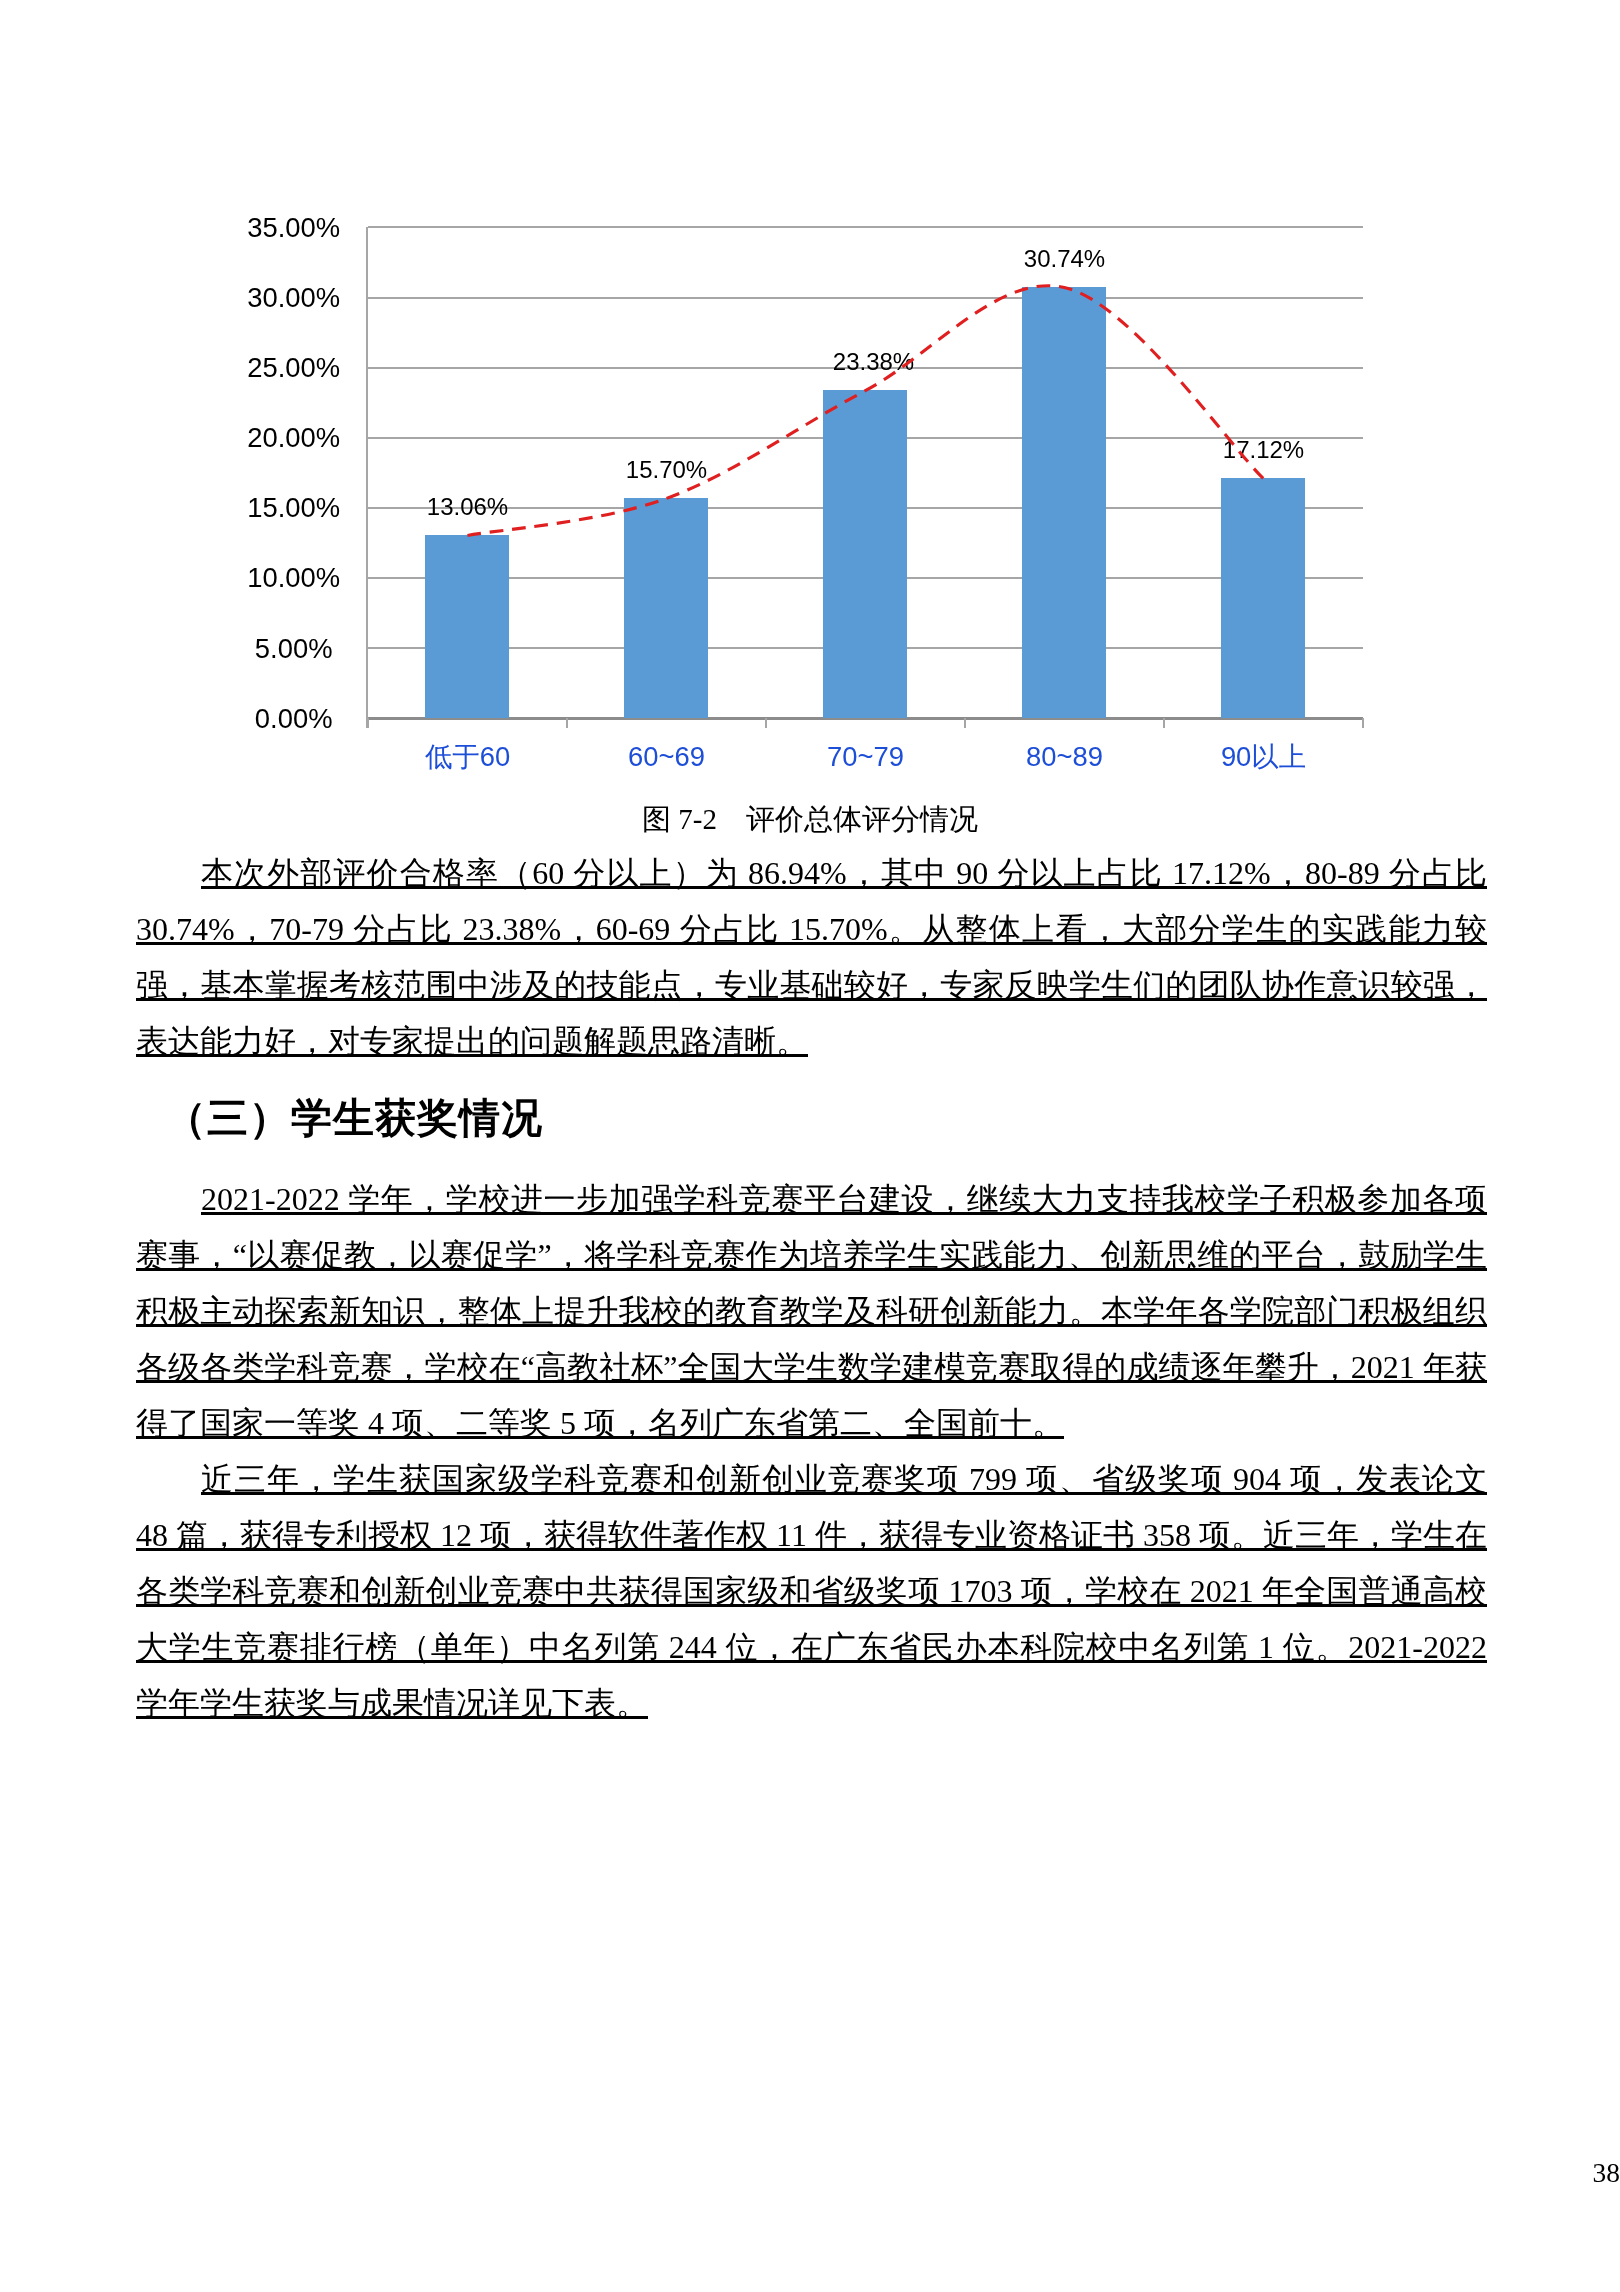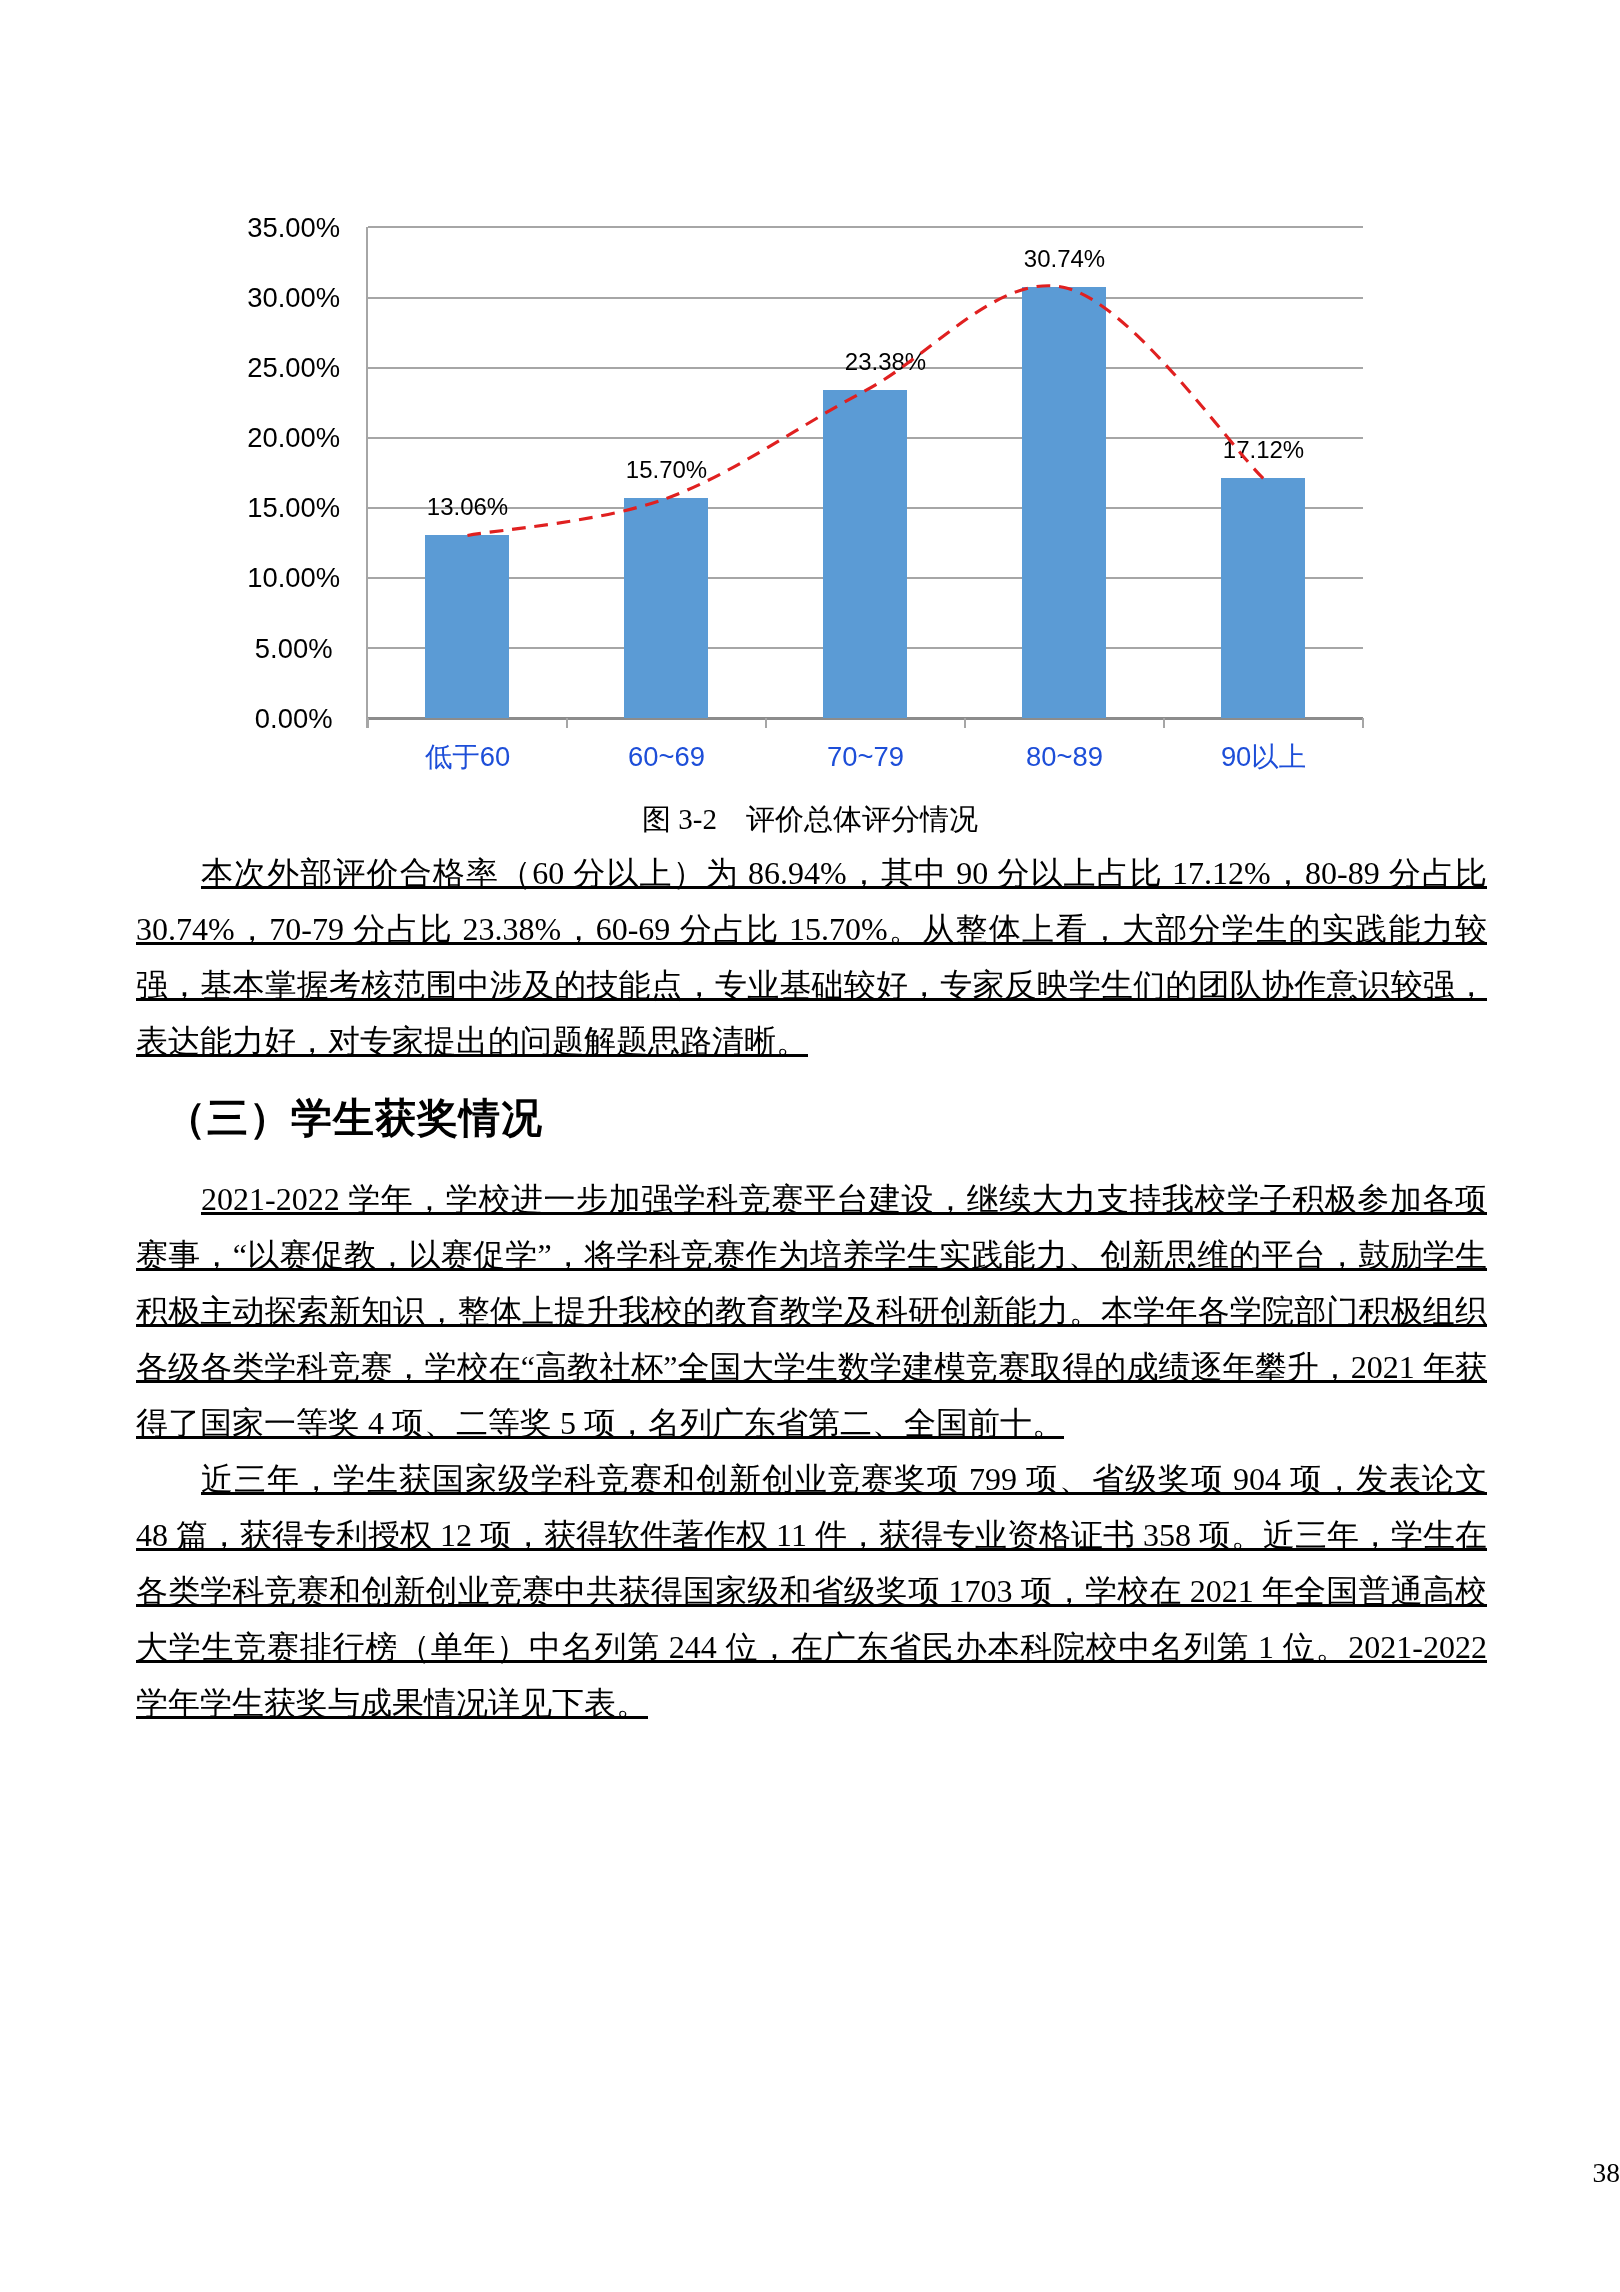--- a/index.html
+++ b/index.html
@@ -88,34 +88,34 @@
       <div class="xtickmark" style="left: 743px; top: 571px;"></div>
       <div class="xtickmark" style="left: 942px; top: 571px;"></div>
       <div class="xtickmark" style="left: 1141px; top: 571px;"></div>
       <div class="bar" style="left: 204px; top: 388px; width: 84px; height: 183px; background: rgb(91, 155, 213);"></div>
       <div class="bar-label" style="left: 178px; top: 343px;">13.06%</div>
       <div class="xlabel" style="left: 147px; width: 199px; top: 593px;">低于60</div>
       <div class="bar" style="left: 403px; top: 351px; width: 84px; height: 220px; background: rgb(91, 155, 213);"></div>
       <div class="bar-label" style="left: 377px; top: 306px;">15.70%</div>
       <div class="xlabel" style="left: 346px; width: 199px; top: 593px;">60~69</div>
       <div class="bar" style="left: 602px; top: 243px; width: 84px; height: 328px; background: rgb(91, 155, 213);"></div>
-      <div class="bar-label" style="left: 596px; top: 198px;">23.38%</div>
+      <div class="bar-label" style="left: 584px; top: 198px;">23.38%</div>
       <div class="xlabel" style="left: 545px; width: 199px; top: 593px;">70~79</div>
       <div class="bar" style="left: 801px; top: 140px; width: 84px; height: 431px; background: rgb(91, 155, 213);"></div>
       <div class="bar-label" style="left: 775px; top: 95px;">30.74%</div>
       <div class="xlabel" style="left: 744px; width: 199px; top: 593px;">80~89</div>
       <div class="bar" style="left: 1000px; top: 331px; width: 84px; height: 240px; background: rgb(91, 155, 213);"></div>
       <div class="bar-label" style="left: 974px; top: 286px;">17.12%</div>
       <div class="xlabel" style="left: 943px; width: 199px; top: 593px;">90以上</div>
       <svg width="1176" height="667" style="position: absolute; left: 0px; top: 0px; pointer-events: none;" viewBox="0 0 1200 680">
         <path d="M 251.5 396.0554285714286 C 285.3 389.8 386.8 382.9 454.5 358.2657142857143 C 522.2 333.6 589.8 284.2 657.5 248.33200000000005 C 725.2 212.5 792.8 128.0 860.5 142.97885714285718 C 928.2 157.9 1029.7 305.4 1063.5 337.93942857142855" fill="none" stroke="#e02020" stroke-width="3.2" stroke-dasharray="14 9"></path>
       </svg>
     </div>
 
-  <div class="caption">图 3-2　评价总体评分情况</div>
+  <div class="caption">图 7-2　评价总体评分情况</div>
 
   <div class="text-block">
     <p>本次外部评价合格率（60 分以上）为 86.94%，其中 90 分以上占比 17.12%，80-89 分占比 30.74%，70-79 分占比 23.38%，60-69 分占比 15.70%。从整体上看，大部分学生的实践能力较强，基本掌握考核范围中涉及的技能点，专业基础较好，专家反映学生们的团队协作意识较强，表达能力好，对专家提出的问题解题思路清晰。</p>
     <h2 class="section">（三）学生获奖情况</h2>
     <p>2021-2022 学年，学校进一步加强学科竞赛平台建设，继续大力支持我校学子积极参加各项赛事，“以赛促教，以赛促学”，将学科竞赛作为培养学生实践能力、创新思维的平台，鼓励学生积极主动探索新知识，整体上提升我校的教育教学及科研创新能力。本学年各学院部门积极组织各级各类学科竞赛，学校在“高教社杯”全国大学生数学建模竞赛取得的成绩逐年攀升，2021 年获得了国家一等奖 4 项、二等奖 5 项，名列广东省第二、全国前十。</p>
     <p>近三年，学生获国家级学科竞赛和创新创业竞赛奖项 799 项、省级奖项 904 项，发表论文 48 篇，获得专利授权 12 项，获得软件著作权 11 件，获得专业资格证书 358 项。近三年，学生在各类学科竞赛和创新创业竞赛中共获得国家级和省级奖项 1703 项，学校在 2021 年全国普通高校大学生竞赛排行榜（单年）中名列第 244 位，在广东省民办本科院校中名列第 1 位。2021-2022 学年学生获奖与成果情况详见下表。</p>
   </div>
 
   <div class="pageno">38</div>
 

